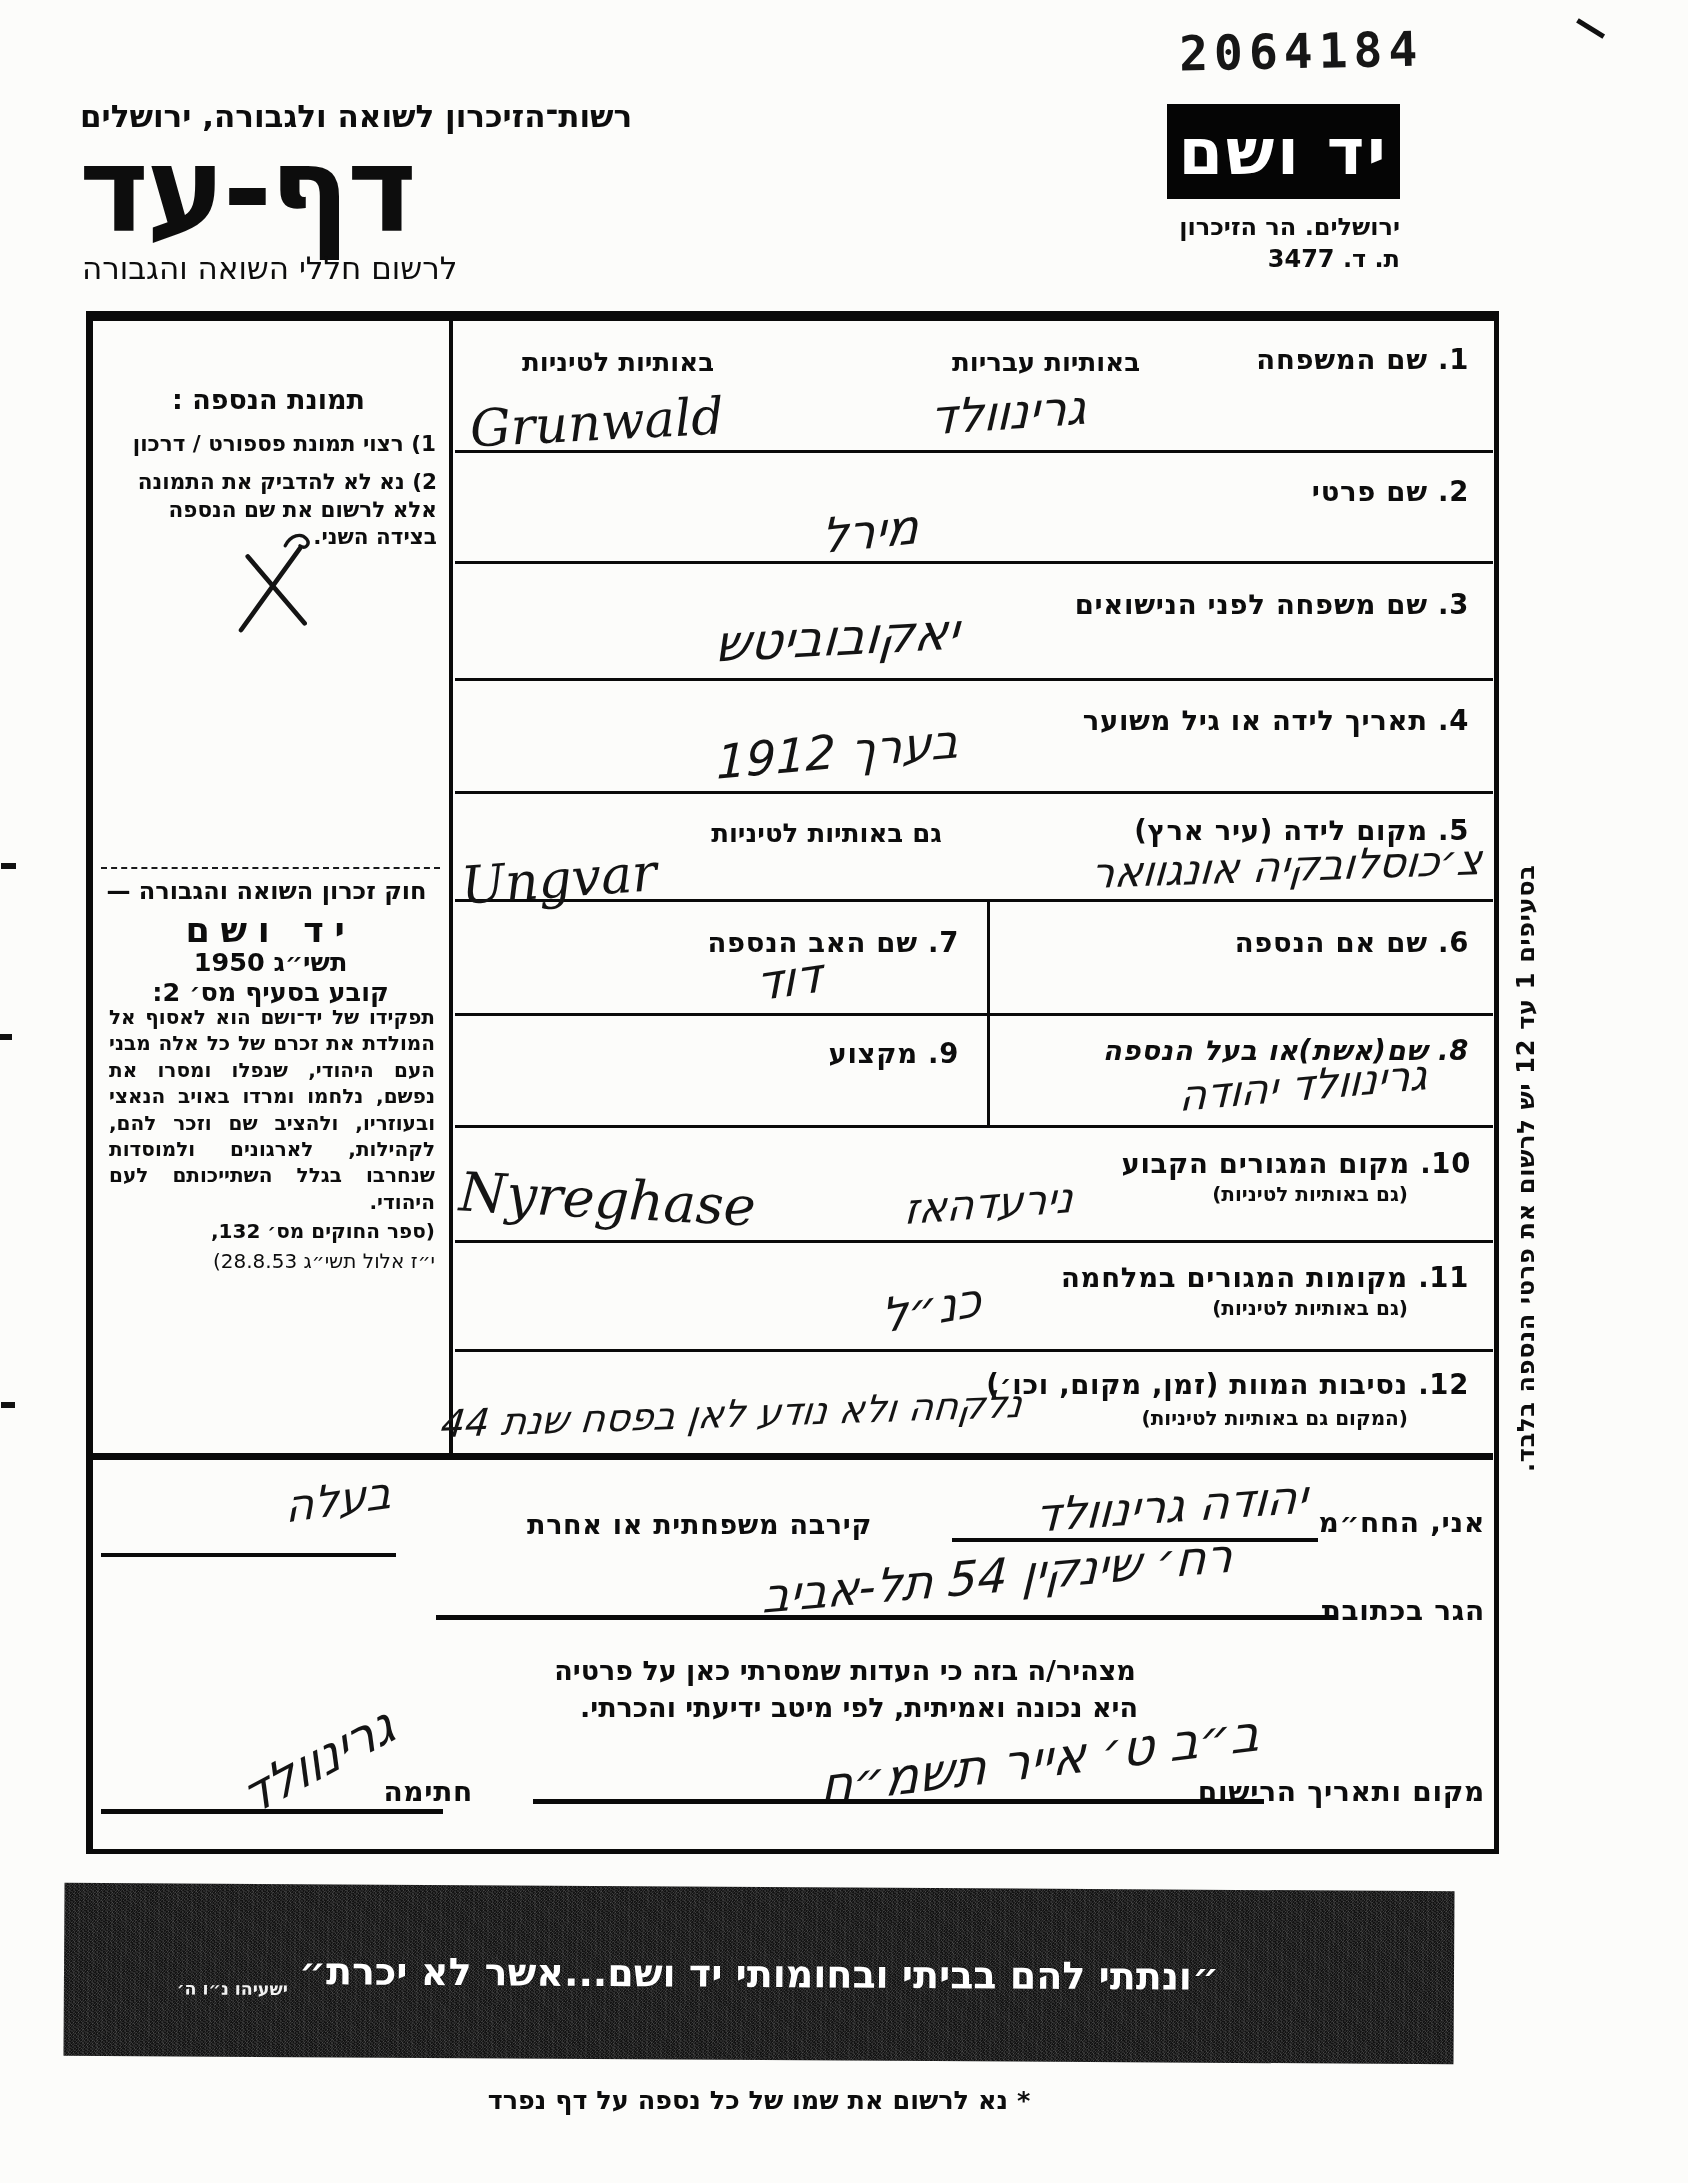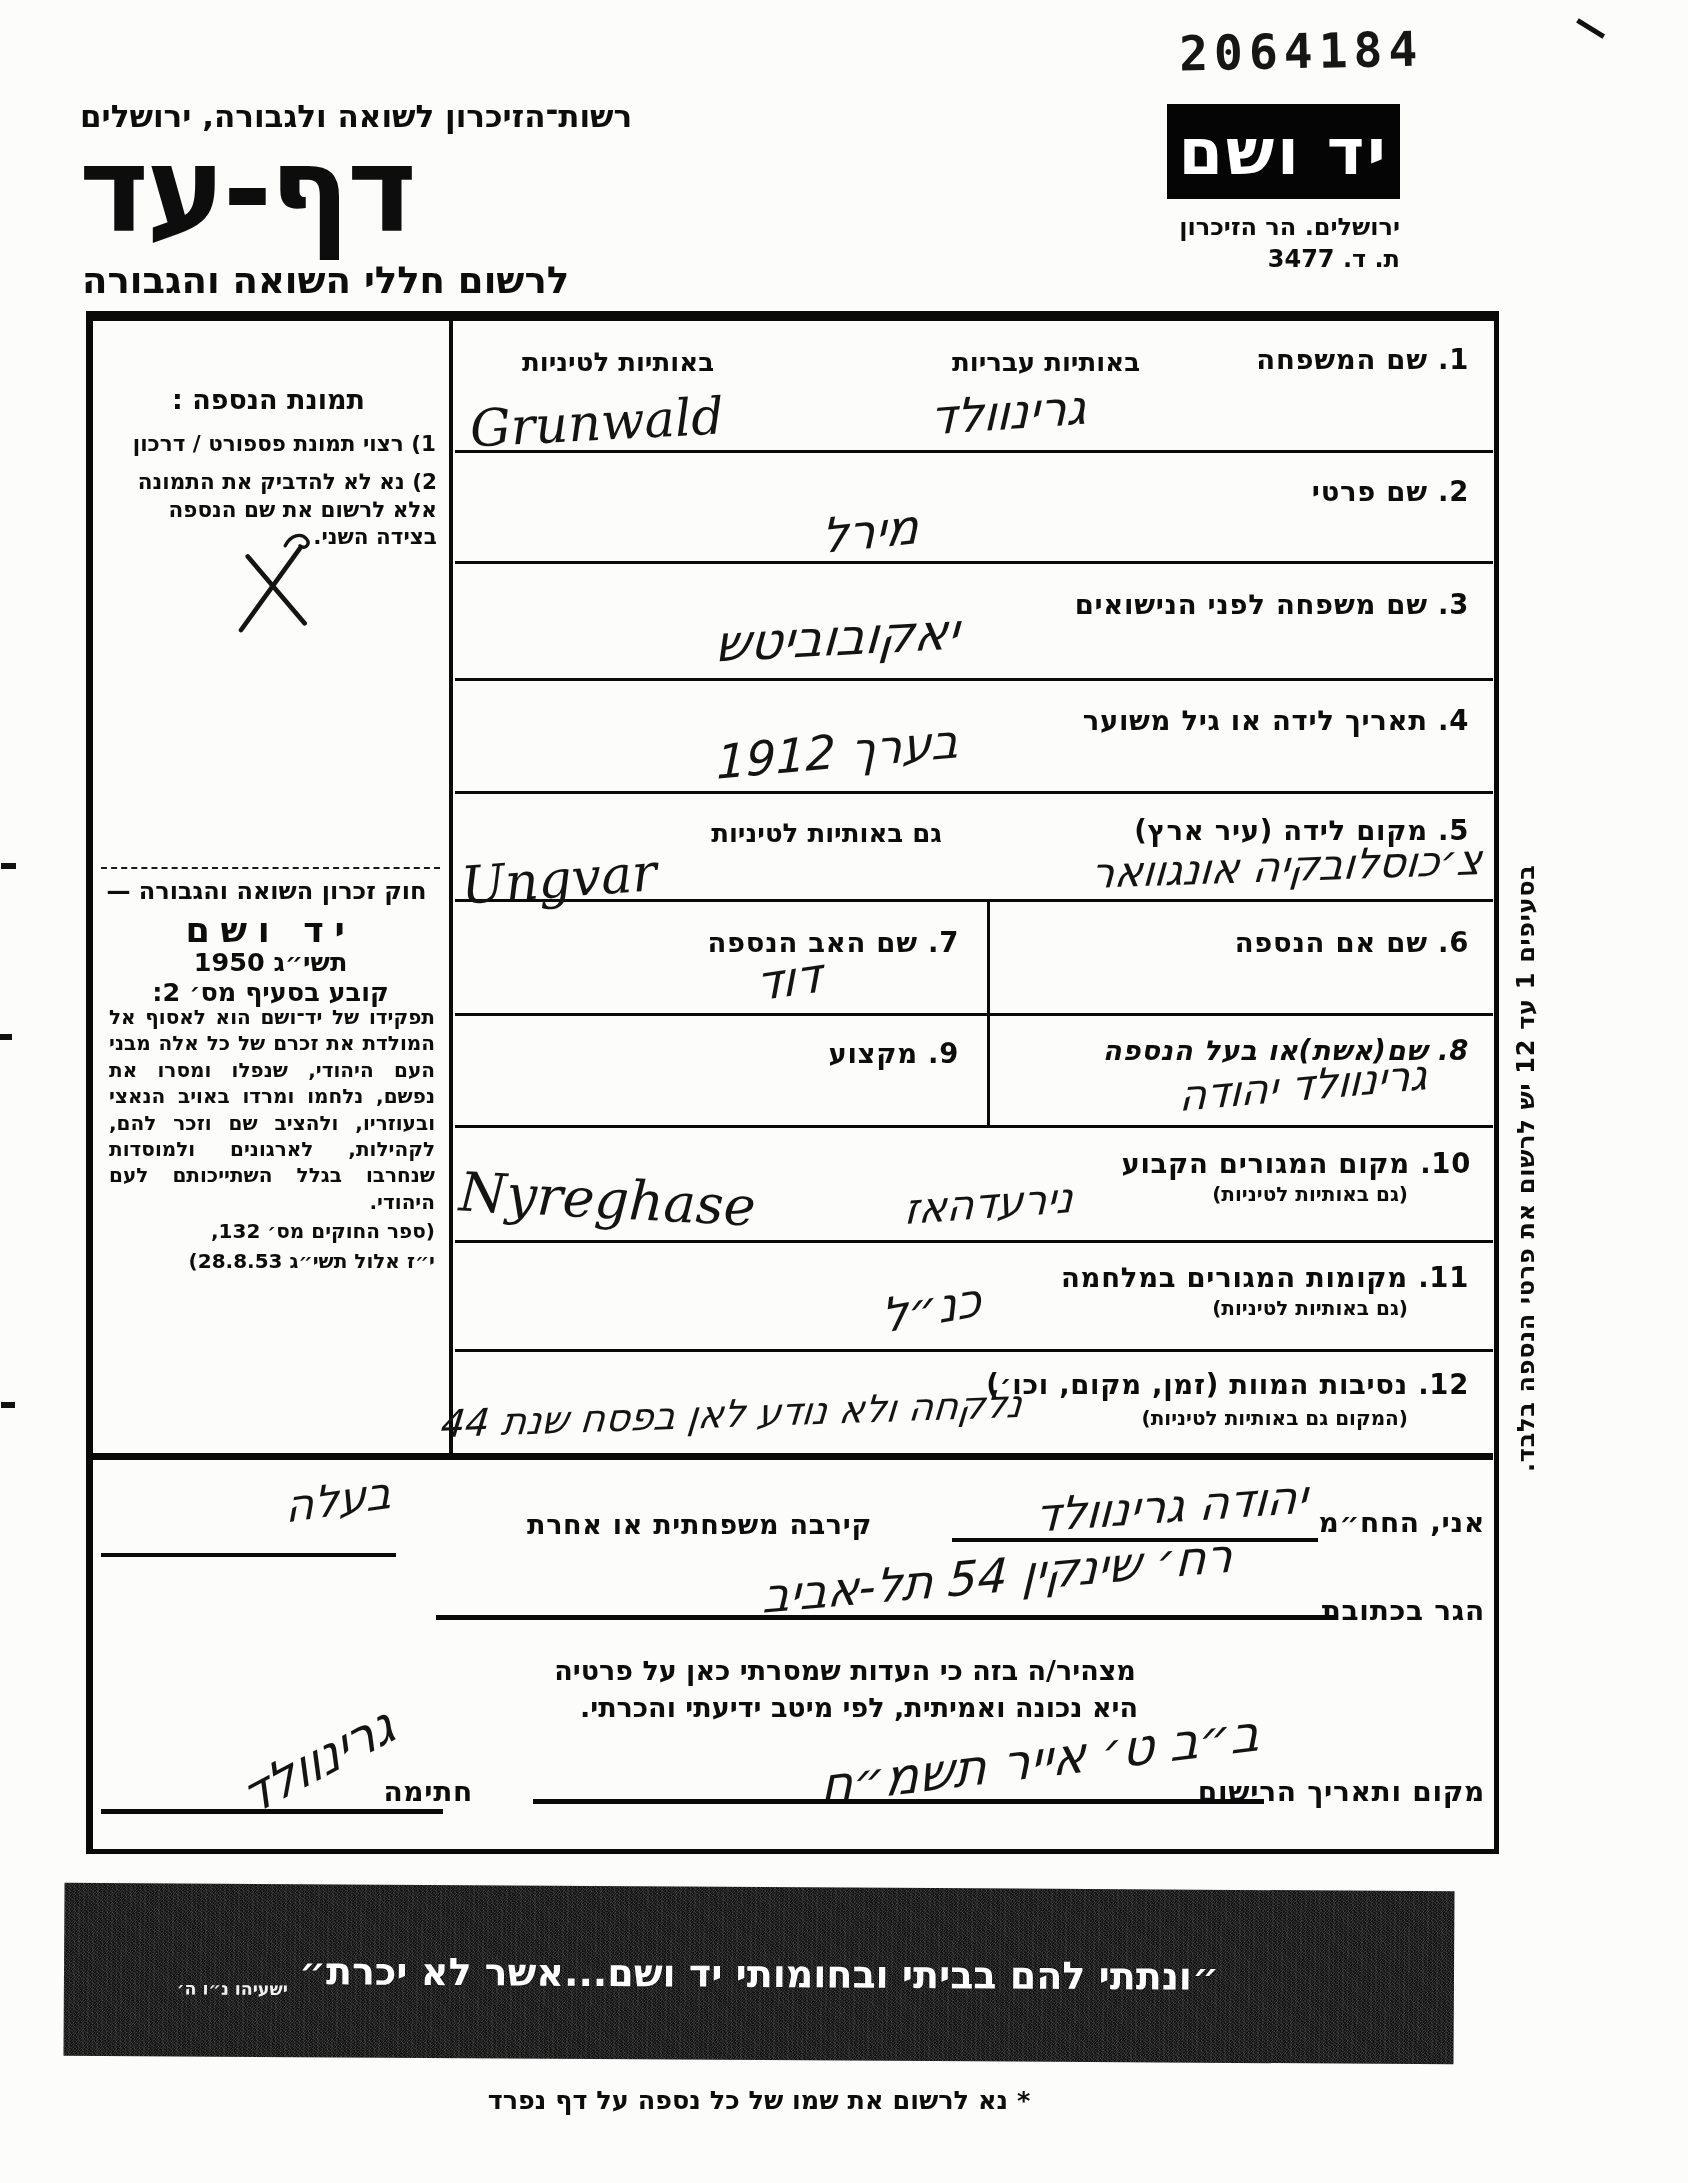--- a/index.html
+++ b/index.html
@@ -78,21 +78,21 @@
 <body>
 
 <div class="page">
 
   <div class="stamp">2064184</div>
 
   <div class="abs nw" style="left:80px;top:98px;font-weight:bold;font-size:31px;">רשות־הזיכרון לשואה ולגבורה, ירושלים</div>
 
   <div class="bigtitle">דף-עד</div>
 
-  <div class="abs nw" style="left:82px;top:259px;font-weight:bold;font-size:37px;">לרשום חללי השואה והגבורה</div>
+  <div class="abs nw" style="left:82px;top:250px;font-weight:normal;font-size:31px;">לרשום חללי השואה והגבורה</div>
 
   <div class="logo">
     <span>יד ושם</span>
   </div>
   <div class="abs" style="left:1167px;top:213px;width:233px;text-align:right;font-weight:bold;font-size:24px;">ירושלים. הר הזיכרון</div>
   <div class="abs" style="left:1167px;top:245px;width:233px;text-align:right;font-weight:bold;font-size:24px;">ת. ד. 3477</div>
 
   <div class="artifact" style="left:1575px;top:25.5px;width:31px;height:5.4px;transform:rotate(32deg);"></div>
   <div class="artifact" style="left:1.3px;top:863px;width:14.8px;height:6px;"></div>
   <div class="artifact" style="left:0px;top:1034px;width:12px;height:6px;"></div>
@@ -123,21 +123,21 @@
     <path d="M96 44 C104 28, 120 24, 128 34 C134 42, 126 50, 118 44" stroke="#141414" stroke-width="5" fill="none" stroke-linecap="round"></path>
   </svg>
 
   <div class="abs" style="left:101px;top:867px;width:339px;border-top:2.7px dashed #1a1a1a;"></div>
   <div class="abs" style="left:97px;top:877px;width:339px;text-align:center;font-weight:bold;font-size:24px;">חוק זכרון השואה והגבורה —</div>
   <div class="abs" style="left:101px;top:910px;width:339px;text-align:center;font-weight:900;font-size:35px;letter-spacing:10.7px;">יד ושם</div>
   <div class="abs" style="left:101px;top:947px;width:339px;text-align:center;font-weight:bold;font-size:25.5px;">תשי״ג 1950</div>
   <div class="abs" style="left:101px;top:977px;width:339px;text-align:center;font-weight:bold;font-size:25.5px;">קובע בסעיף מס׳ 2:</div>
   <div class="lawbody">תפקידו של יד־ושם הוא לאסוף אל המולדת את זכרם של כל אלה מבני העם היהודי, שנפלו ומסרו את נפשם, נלחמו ומרדו באויב הנאצי ובעוזריו, ולהציב שם וזכר להם, לקהילות, לארגונים ולמוסדות שנחרבו בגלל השתייכותם לעם היהודי.</div>
   <div class="abs nw" style="left:109px;top:1219px;width:326px;text-align:right;font-weight:bold;font-size:20px;">(ספר החוקים מס׳ 132,</div>
-  <div class="abs nw" style="left:109px;top:1249px;width:326px;text-align:right;font-weight:bold;font-size:20px;">י״ז אלול תשי״ג 28.8.53)</div>
+  <div class="abs nw" style="left:109px;top:1249px;width:326px;text-align:right;font-weight:normal;font-size:20px;">י״ז אלול תשי״ג 28.8.53)</div>
 
   <div class="sidenote">בסעיפים 1 עד 12 יש לרשום את פרטי הנספה בלבד.</div>
 
   <div class="lbl abs" style="right:219px;top:343px;">1. שם המשפחה</div>
   <div class="sublbl abs" style="right:548px;top:347px;">באותיות עבריות</div>
   <div class="sublbl abs" style="right:974px;top:347px;">באותיות לטיניות</div>
   <div class="hand hand-he abs" style="right:602px;top:384px;font-size:48px;transform:rotate(-4deg) skewX(-6deg);">גרינוולד</div>
   <div class="hand hand-lat abs" style="left:470px;top:393px;font-size:51px;transform:rotate(-3deg);">Grunwald</div>
 
   <div class="lbl abs" style="right:219px;top:475px;">2. שם פרטי</div>

